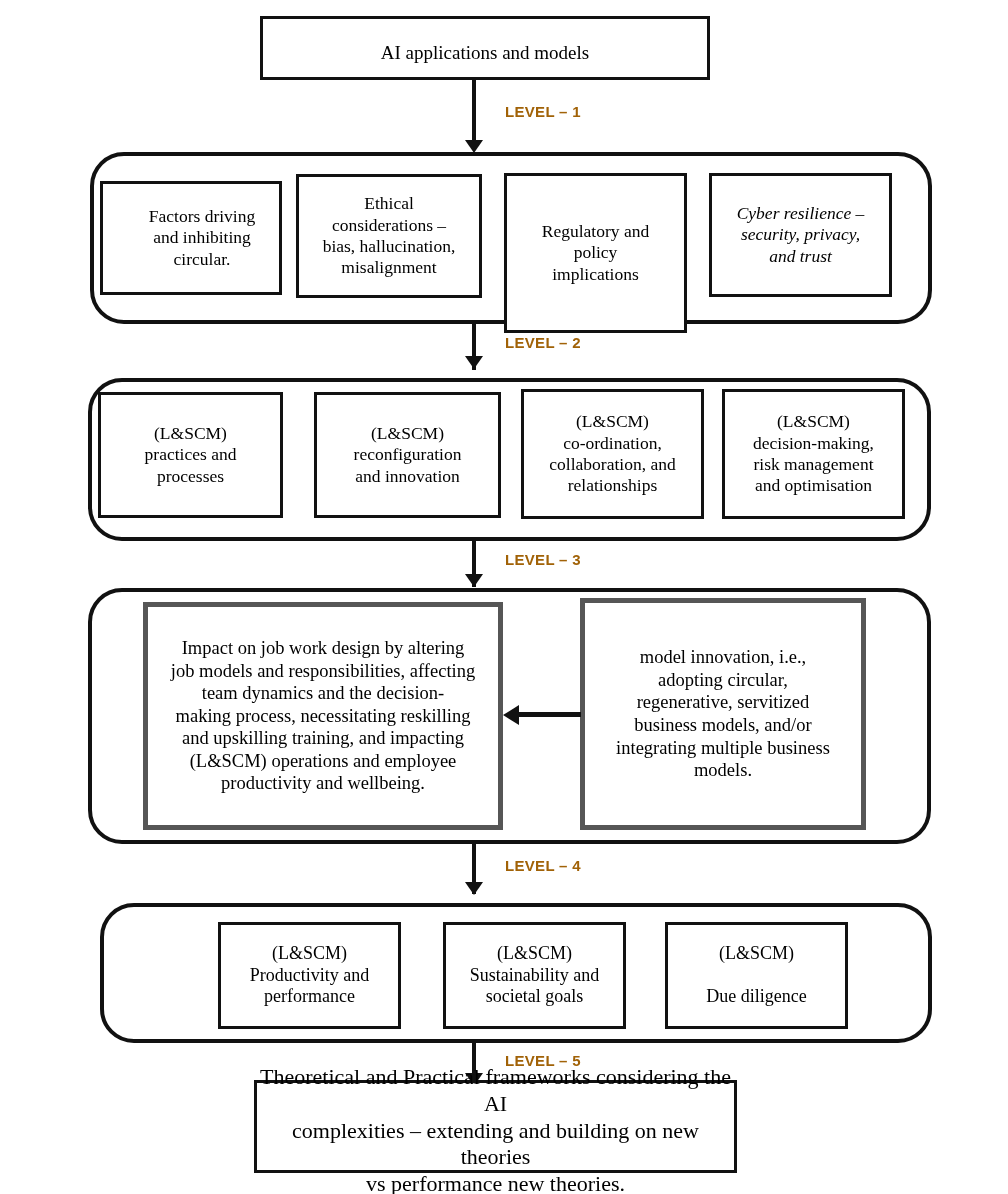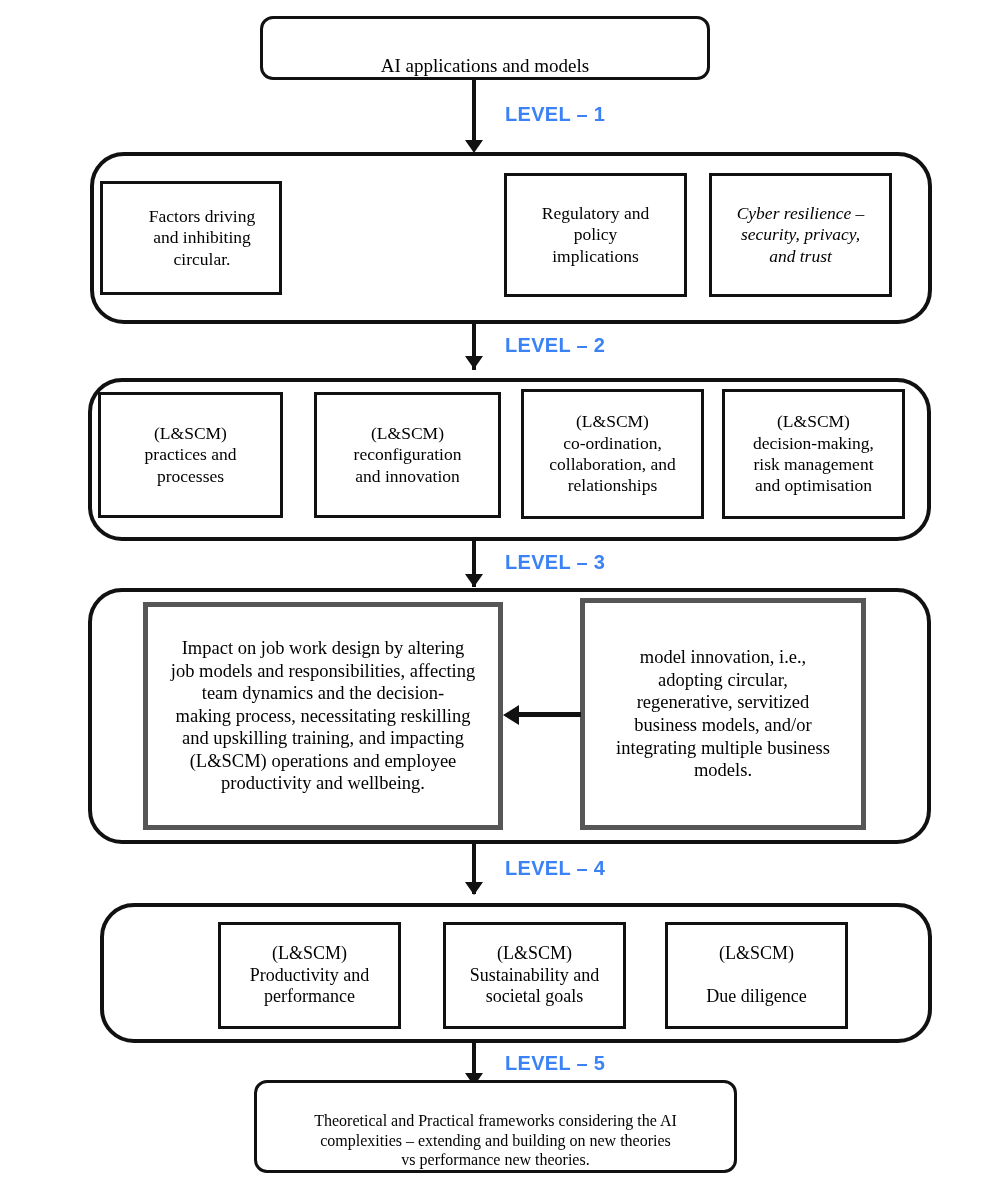--- a/index.html
+++ b/index.html
@@ -24,41 +24,41 @@
   
   .node {
     border: 3px solid #111111;
     background: #ffffff;
     display: flex;
     justify-content: center;
     text-align: center;
     line-height: 1.22;
   }
   .node.vcenter { align-items: center; }
-  .node.vtop { align-items: flex-end; border-radius: 13px; }
+  .node.vtop { align-items: center; }
 
   
   .node.gray {
     border: 5px solid #565656;
   }
 
   
   .group {
     border: 4px solid #111111;
     border-radius: 34px;
     background: #ffffff;
   }
 
   
   .level-label {
     font-family: "Liberation Sans", "DejaVu Sans", sans-serif;
     font-weight: bold;
-    font-size: 20px;
+    font-size: 15px;
     letter-spacing: 0.3px;
-    color: #3b82f6;
+    color: #a16207;
     white-space: nowrap;
   }
 
   
   .vline {
     background: #111111;
     width: 4px;
   }
   .arrow-down {
     width: 0; height: 0;
@@ -75,21 +75,21 @@
     border-top: 10px solid transparent;
     border-bottom: 10px solid transparent;
     border-right: 16px solid #111111;
   }
 
   
   .t-top      { font-size: 19px; padding-top: 10px; }
   .t-sm       { font-size: 17.5px; padding: 6px 7px; }
   .t-md       { font-size: 18px; padding: 6px 8px; }
   .t-big      { font-size: 18.5px; padding: 8px 10px; }
-  .t-bottom   { font-size: 16px; padding-top: 9px; }
+  .t-bottom   { font-size: 22px; padding-top: 9px; }
 
   .lines { display: block; }
   .lines > span { display: block; }
   .blank { display: block; height: 1.22em; }
 </style>
 </head>
 <body>
 
 <div id="canvas">
 
@@ -106,22 +106,30 @@
   <div class="abs group" style="left:90px; top:152px; width:842px; height:172px;"></div>
 
   <div class="abs node vcenter t-sm" style="left:100px; top:181px; width:182px; height:114px;padding-left:29px;">
     <span class="lines">
       <span>Factors driving</span>
       <span>and inhibiting</span>
       <span>circular.</span>
     </span>
   </div>
 
-
-  <div class="abs node vcenter t-sm" style="left:504px; top:173px; width:183px; height:124px;">
+  <div class="abs node vcenter t-sm" style="left:296px; top:174px; width:186px; height:124px;">
+    <span class="lines">
+      <span>Ethical</span>
+      <span>considerations –</span>
+      <span>bias, hallucination,</span>
+      <span>misalignment</span>
+    </span>
+  </div>
+
+  <div class="abs node vcenter t-sm" style="left:504px; top:173px; width:183px; height:160px;">
     <span class="lines">
       <span>Regulatory and</span>
       <span>policy</span>
       <span>implications</span>
     </span>
   </div>
 
   <div class="abs node vcenter t-sm" style="left:709px; top:173px; width:183px; height:124px;font-style:italic;">
     <span class="lines">
       <span>Cyber resilience –</span>

